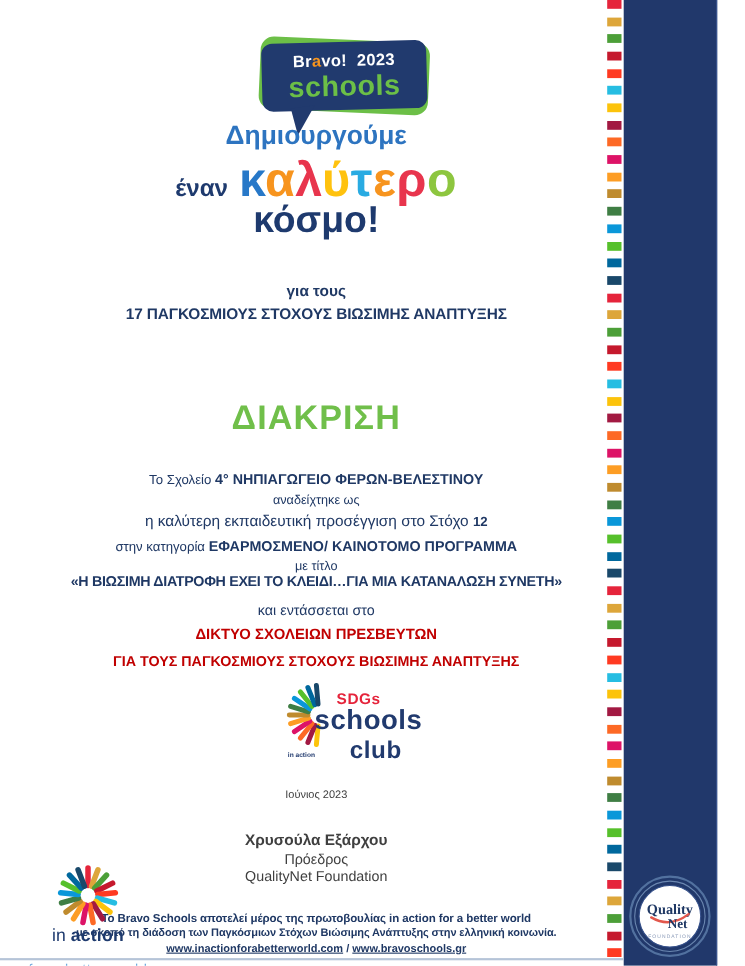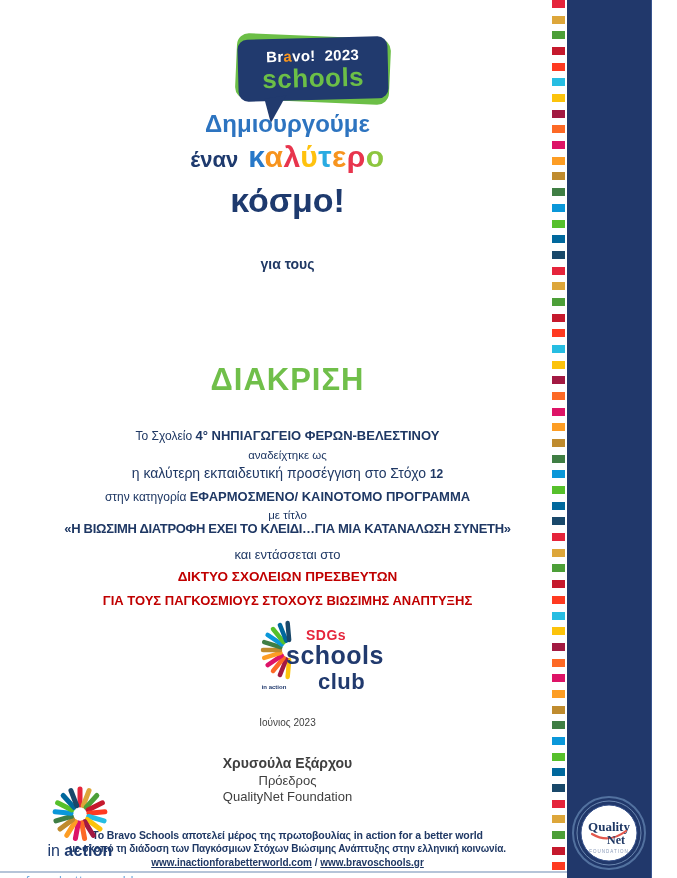--- a/index.html
+++ b/index.html
@@ -23,21 +23,21 @@
   #bubble .l1{font-size:15px;font-weight:bold;color:#ffffff;letter-spacing:.3px;}
   #bubble .l1 .accent{color:#f7941e;}
   #bubble .l1 .year{margin-left:9px;}
   #bubble .l2{font-size:26px;font-weight:bold;color:#6cbf47;line-height:1;margin-top:1px;letter-spacing:.5px;}
   #bubble-tail{left:266px;top:97px;width:0;height:0;border-top:25px solid #213a6e;border-right:19px solid transparent;border-left:3px solid transparent;transform:rotate(-8deg);}
 
   
   #h-dimi{top:110px;font-size:24px;font-weight:bold;color:#2d74c0;}
   #h-line2{top:142px;display:flex;justify-content:center;align-items:baseline;gap:10px;}
   #h-enan{font-size:22px;font-weight:bold;color:#1e3a6e;}
-  #word-kalytero{font-size:30px;font-weight:bold;line-height:1;letter-spacing:.5px;text-align:center;}
+  #word-kalytero{font-size:44px;font-weight:bold;line-height:1;letter-spacing:.5px;text-align:center;}
   #h-kosmo{top:183px;font-size:34px;font-weight:bold;color:#1e3a6e;line-height:1;}
 
   
   #intro{top:254px;color:#1f3864;font-weight:bold;line-height:21px;}
   #intro .i1{font-size:14.5px;}
   #intro .i2{font-size:14px;}
   #intro .i3{font-size:14px;letter-spacing:-.1px;}
 
   #award-title{top:362px;font-size:31px;font-weight:bold;color:#70bf4a;letter-spacing:1px;}
   #school-line{top:428px;font-size:12px;color:#1f3864;}
@@ -158,20 +158,21 @@
 
 <div class="abs ctr" id="h-dimi">Δημιουργούμε</div>
 <div class="abs ctr" id="h-line2">
   <span id="h-enan">έναν</span>
   <span id="word-kalytero"><span style="color: rgb(39, 120, 200);">κ</span><span style="color: rgb(247, 148, 30);">α</span><span style="color: rgb(232, 53, 77);">λ</span><span style="color: rgb(255, 194, 14);">ύ</span><span style="color: rgb(41, 171, 226);">τ</span><span style="color: rgb(247, 148, 30);">ε</span><span style="color: rgb(232, 53, 77);">ρ</span><span style="color: rgb(141, 198, 63);">ο</span></span>
 </div>
 <div class="abs ctr" id="h-kosmo">κόσμο!</div>
 
 <div class="abs ctr" id="intro">
   <div class="i2">για τους</div>
+  <div class="i3">17 ΠΑΓΚΟΣΜΙΟΥΣ ΣΤΟΧΟΥΣ ΒΙΩΣΙΜΗΣ ΑΝΑΠΤΥΞΗΣ</div>
 </div>
 
 <div class="abs ctr" id="award-title">ΔΙΑΚΡΙΣΗ</div>
 
 <div class="abs ctr" id="school-line">
   <span>Το Σχολείο</span>
   <b>4°  ΝΗΠΙΑΓΩΓΕΙΟ ΦΕΡΩΝ-ΒΕΛΕΣΤΙΝΟΥ</b>
 </div>
 <div class="abs ctr" id="as-line">αναδείχτηκε ως</div>
 <div class="abs ctr" id="approach-line">

